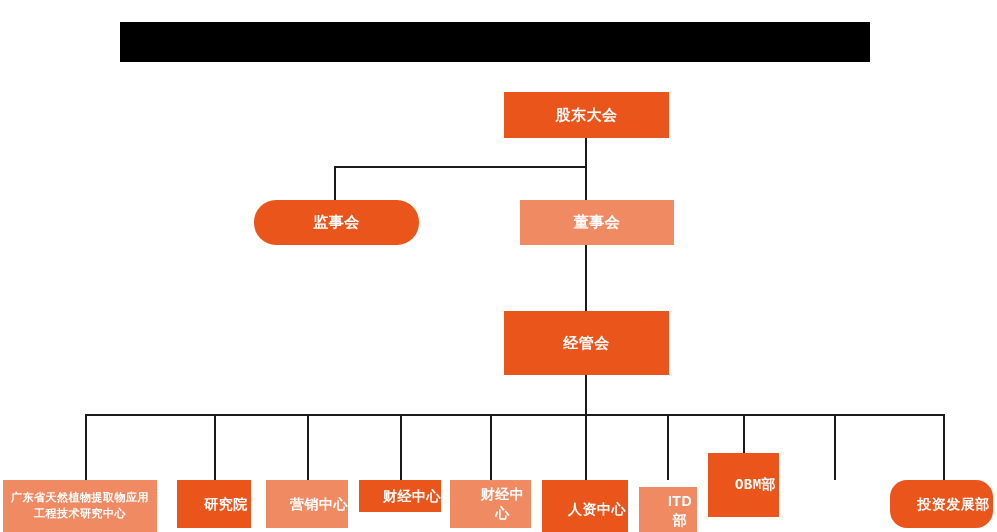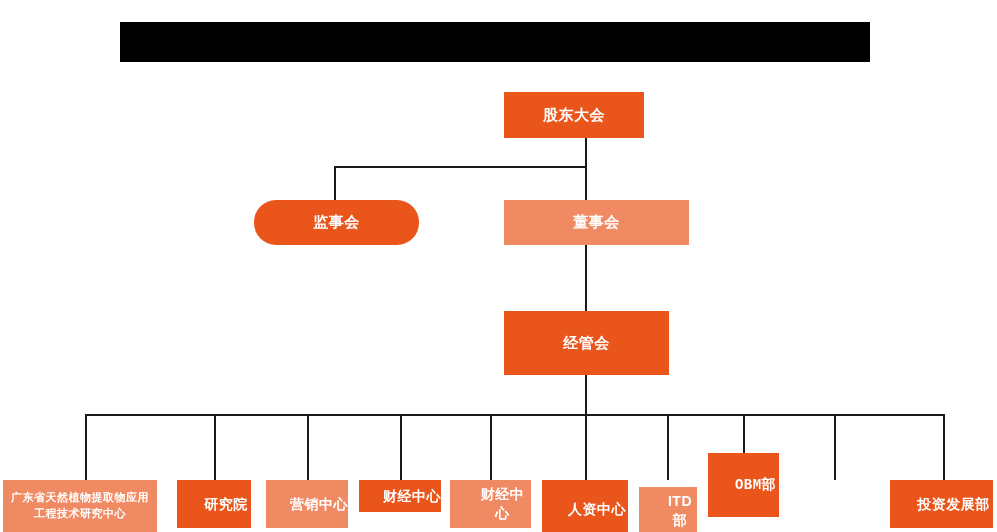--- a/index.html
+++ b/index.html
@@ -79,40 +79,40 @@
   <div class="conn conn-v" style="left:214px; top:414px; height:66px;"></div>
   <div class="conn conn-v" style="left:307px; top:414px; height:66px;"></div>
   <div class="conn conn-v" style="left:400px; top:414px; height:66px;"></div>
   <div class="conn conn-v" style="left:490px; top:414px; height:66px;"></div>
   <div class="conn conn-v" style="left:585px; top:414px; height:66px;"></div>
   <div class="conn conn-v" style="left:667px; top:414px; height:66px;"></div>
   <div class="conn conn-v" style="left:743px; top:414px; height:66px;"></div>
   <div class="conn conn-v" style="left:834px; top:414px; height:66px;"></div>
   <div class="conn conn-v" style="left:943px; top:414px; height:66px;"></div>
 
-  <div class="node dark t1" style="left:504px; top:92px; width:140px; height:46px;font-family:Liberation Serif, serif;">股东大会</div>
+  <div class="node dark t1" style="left:504px; top:92px; width:165px; height:46px;font-family:Liberation Serif, serif;">股东大会</div>
 
   <div class="node dark t1" style="left:254px; top:200px; width:165px; height:45px;border-radius:22px;">监事会</div>
 
-  <div class="node light t1" style="left:504px; top:200px; width:185px; height:45px;">董事会</div>
+  <div class="node light t1" style="left:520px; top:200px; width:154px; height:45px;">董事会</div>
 
   <div class="node dark t1" style="left:504px; top:311px; width:165px; height:64px;">经管会</div>
 
   <div class="node light t-small" style="left:3px; top:480px; width:154px; height:52px;">广东省天然植物提取物应用工程技术研究中心</div>
 
   <div class="node dark t2" style="left:177px; top:480px; width:74px; height:48px;">研究院</div>
 
   <div class="node light t2" style="left:266px; top:480px; width:82px; height:48px;">营销中心</div>
 
   <div class="node dark t2" style="left:359px; top:480px; width:82px; height:32px;">财经中心</div>
 
   <div class="node light t2" style="left:450px; top:480px; width:81px; height:48px;">财经中心</div>
 
   <div class="node dark t2" style="left:542px; top:480px; width:86px; height:58px;">人资中心</div>
 
   <div class="node light t2" style="left:639px; top:480px; width:58px; height:48px;margin-top:7px;">ITD部</div>
 
   <div class="node dark t2" style="left:708px; top:453px; width:71px; height:64px;font-family:Liberation Mono, monospace;">OBM部</div>
 
 
-  <div class="node dark t2" style="left:890px; top:480px; width:103px; height:48px;">投资发展部</div>
+  <div class="node dark t2" style="left:890px; top:480px; width:103px; height:48px;border-radius:17px;">投资发展部</div>
 
 </div>
 
 </body></html>

